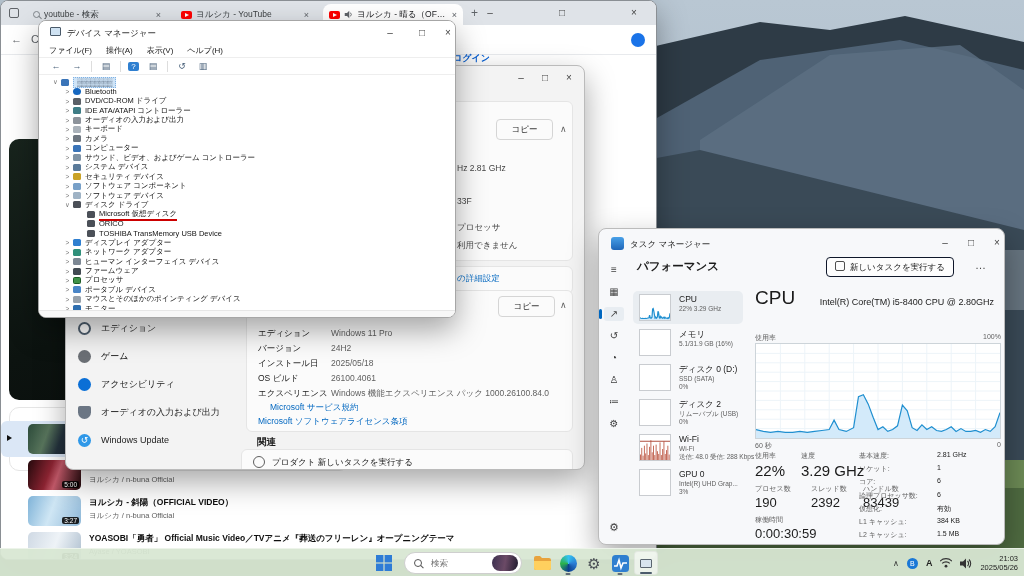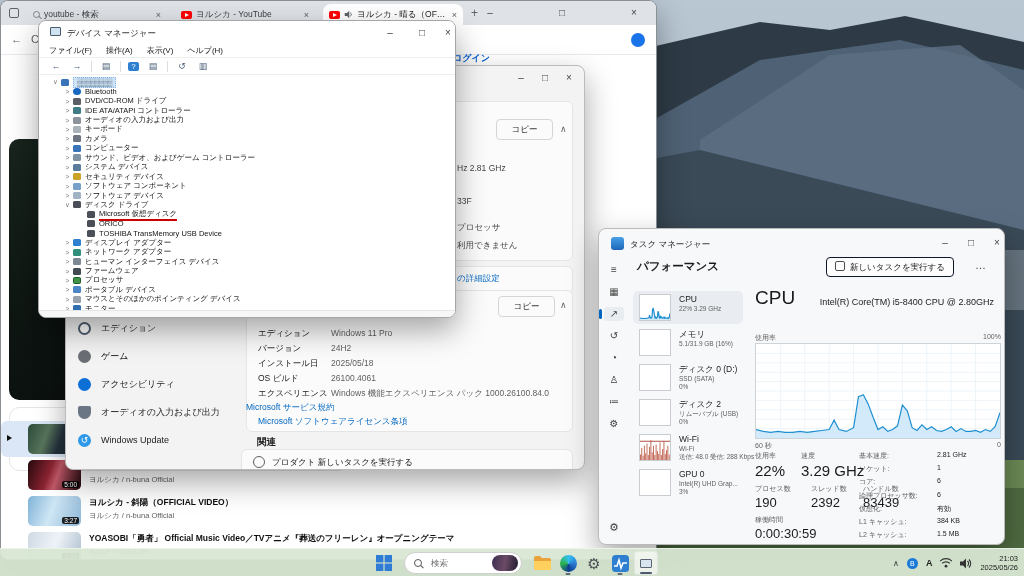--- a/index.html
+++ b/index.html
@@ -362,21 +362,21 @@
           <span class="srow-l" style="left: 192px; top: 307px;">OS ビルド</span>
           <span class="srow-v" style="left: 265px; top: 307px;">26100.4061</span>
         </div>
         <div>
           <span class="srow-l" style="left: 192px; top: 322px;">エクスペリエンス</span>
           <span class="srow-v" style="left: 265px; top: 322px;">Windows 機能エクスペリエンス パック 1000.26100.84.0</span>
         </div>
       </div>
     <div>
 
-    <span class="slink" style="left: 180px; top: 336px; text-align: center;">Microsoft サービス規約</span>
+    <span class="slink" style="left: 204px; top: 336px; text-align: center;">Microsoft サービス規約</span>
         <span class="slink" style="left: 192px; top: 350px;">Microsoft ソフトウェアライセンス条項</span>
       </div>
     <span class="sheading" style="left:175px;top:370px;margin-left:16px;">関連</span>
     <div class="scard" style="left:175px;top:383px;width:332px;height:28px;"></div>
     <span class="keyic" style="left:187px;top:390px;"></span>
     <span class="srow-l" style="left:206px;top:391px;">プロダクト 新しいタスクを実行する</span>
   </div>
 
   <div id="devmgr" class="window">
     <div class="dm-title">

